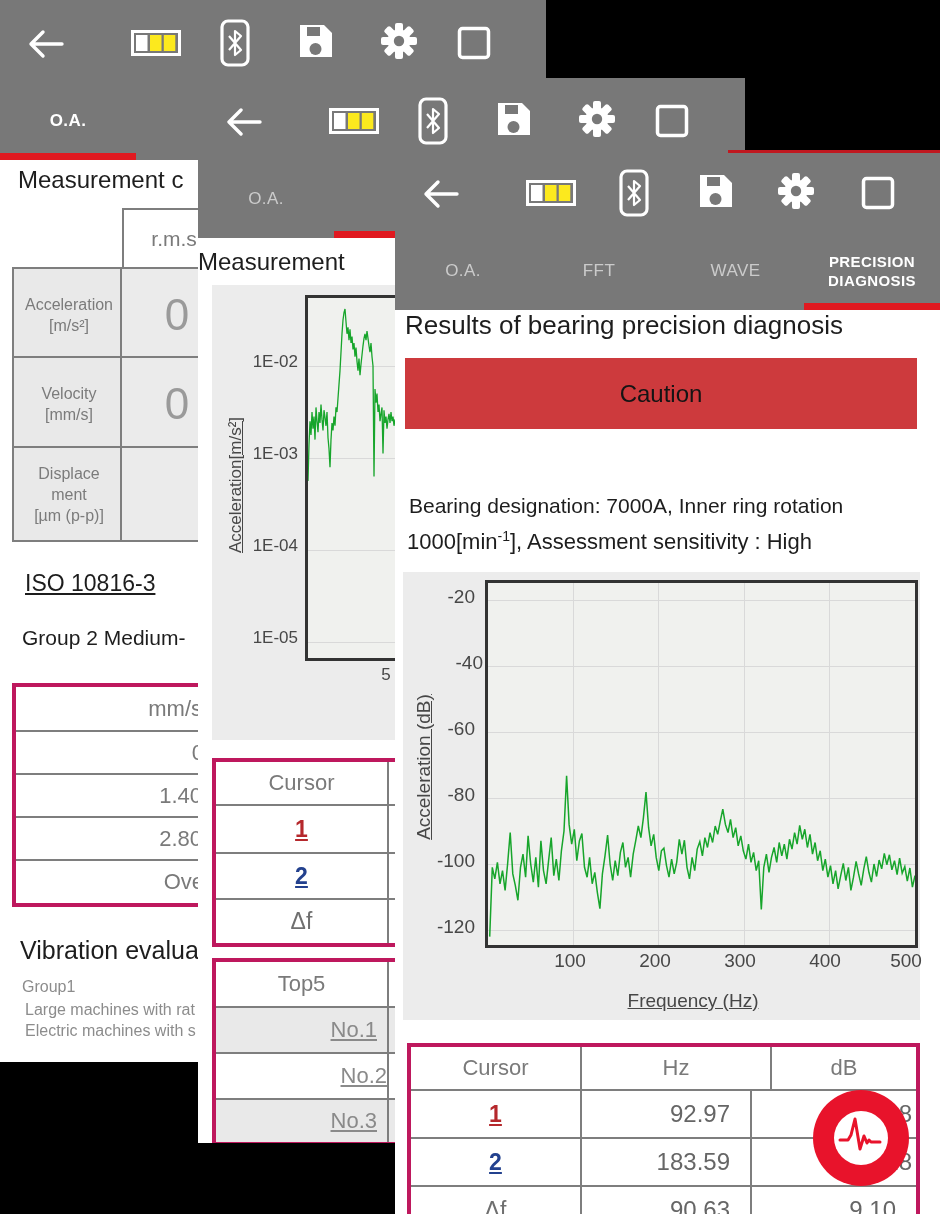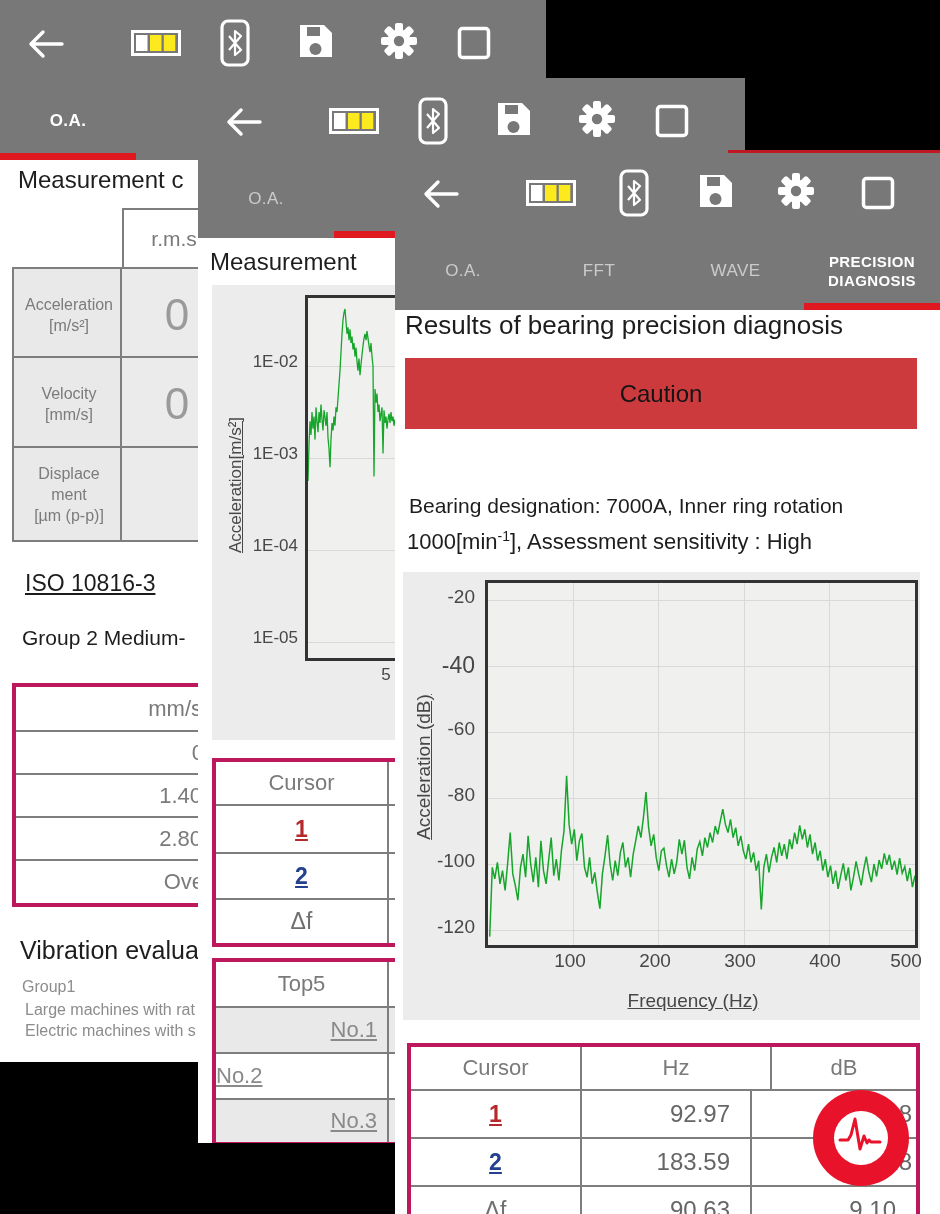--- a/index.html
+++ b/index.html
@@ -175,21 +175,21 @@
     <div class="tabbar">
       <div class="tab" style="left:0;width:136px;">
           <span>O.A.</span>
         </div>
       <div class="tab sel" style="left:136px;width:137px;">
           <span>F</span>
         </div>
       <div class="underline" style="left:136px;width:137px;"></div>
     </div>
 
-    <div class="blacktext" style="position:absolute;left:12px;top:170px;font-size:24px;">Measurement</div>
+    <div class="blacktext" style="position:absolute;left:0;top:170px;font-size:24px;">Measurement</div>
 
     <div class="chartpanel" style="left:14px;top:207px;width:520px;height:455px;">
       <div class="vlabel" style="left:14px;top:200px;font-size:17px;">Acceleration[m/s²]</div>
       <div class="ytick" style="left:0;top:67px;width:86px;font-size:17px;">1E-02</div>
       <div class="ytick" style="left:0;top:159px;width:86px;font-size:17px;">1E-03</div>
       <div class="ytick" style="left:0;top:251px;width:86px;font-size:17px;">1E-04</div>
       <div class="ytick" style="left:0;top:343px;width:86px;font-size:17px;">1E-05</div>
       <div class="plot" style="left:93px;top:10px;width:420px;height:360px;">
         <div class="gridh" style="top:68px;"></div>
           <div class="gridh" style="top:160px;"></div>
@@ -230,21 +230,21 @@
           <div class="tcell first hdrtxt" style="width:171px;height:44px;border-radius:8px;">Top5</div>
           <div class="tcell" style="flex:1;height:44px;"></div>
         </div>
       <div class="trow">
           <div class="tcell first graycell" style="width:171px;height:44px;justify-content:flex-end;padding-right:10px;">
             <span style="color:#8a8a8a;font-size:22px;text-decoration:underline;">No.1</span>
           </div>
           <div class="tcell graycell" style="flex:1;height:44px;"></div>
         </div>
       <div class="trow">
-          <div class="tcell first" style="width:171px;height:44px;justify-content:flex-start;padding-right:10px;">
+          <div class="tcell first" style="width:171px;height:44px;justify-content:flex-end;">
             <span style="color:#8a8a8a;font-size:22px;text-decoration:underline;">No.2</span>
           </div>
           <div class="tcell" style="flex:1;height:44px;"></div>
         </div>
       <div class="trow">
           <div class="tcell first graycell" style="width:171px;height:42px;justify-content:flex-end;padding-right:10px;">
             <span style="color:#8a8a8a;font-size:22px;text-decoration:underline;">No.3</span>
           </div>
           <div class="tcell graycell" style="flex:1;height:42px;"></div>
         </div>
@@ -305,21 +305,21 @@
     <div class="blacktext" style="position:absolute;left:10px;top:160px;font-size:26px;">Results of bearing precision diagnosis</div>
 
     <div style="position:absolute;left:10px;top:208px;width:512px;height:71px;background:#cd3a3d;display:flex;align-items:center;justify-content:center;font-size:24px;color:#141414;">Caution</div>
 
     <div class="blacktext" style="position:absolute;left:14px;top:344px;font-size:21px;">Bearing designation: 7000A, Inner ring rotation</div>
     <div class="blacktext" style="position:absolute;left:12px;top:378px;font-size:22px;"><span>1000[min</span><sup style="font-size:14px;">-1</sup><span>], Assessment sensitivity : High</span></div>
 
     <div class="chartpanel" style="left:8px;top:422px;width:517px;height:448px;">
       <div class="vlabel" style="left:10px;top:195px;font-size:19px;">Acceleration (dB)</div>
       <div class="ytick" style="left:0;top:14px;width:72px;font-size:19px;">-20</div>
-      <div class="ytick" style="left:0;top:80px;width:72px;font-size:23px;">-40</div>
+      <div class="ytick" style="left:0;top:80px;width:72px;font-size:19px;padding-left:8px;">-40</div>
       <div class="ytick" style="left:0;top:146px;width:72px;font-size:19px;">-60</div>
       <div class="ytick" style="left:0;top:212px;width:72px;font-size:19px;">-80</div>
       <div class="ytick" style="left:0;top:278px;width:72px;font-size:19px;">-100</div>
       <div class="ytick" style="left:0;top:344px;width:72px;font-size:19px;">-120</div>
       <div class="plot" style="left:82px;top:8px;width:427px;height:362px;">
         <div class="gridh" style="top:17px;"></div>
           <div class="gridh" style="top:83px;"></div>
         <div class="gridh" style="top:149px;"></div>
           <div class="gridh" style="top:215px;"></div>
         <div class="gridh" style="top:281px;"></div>

